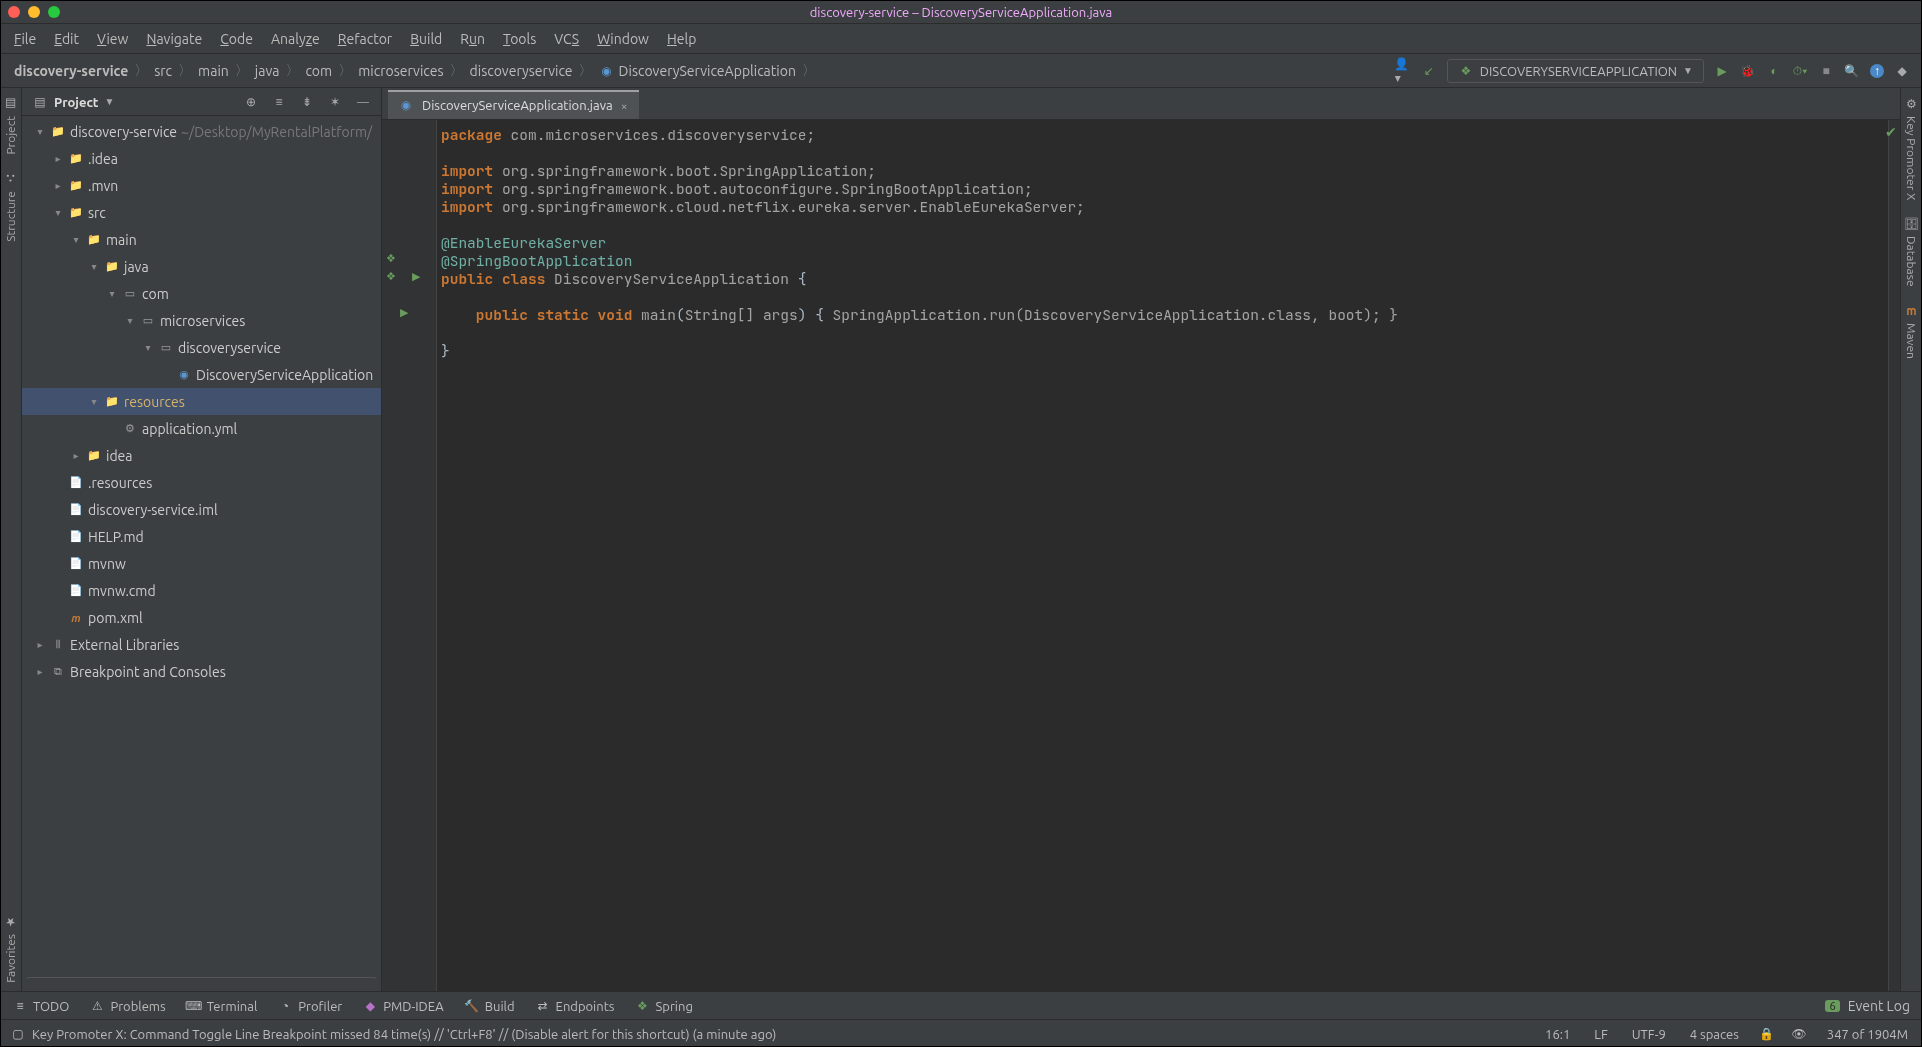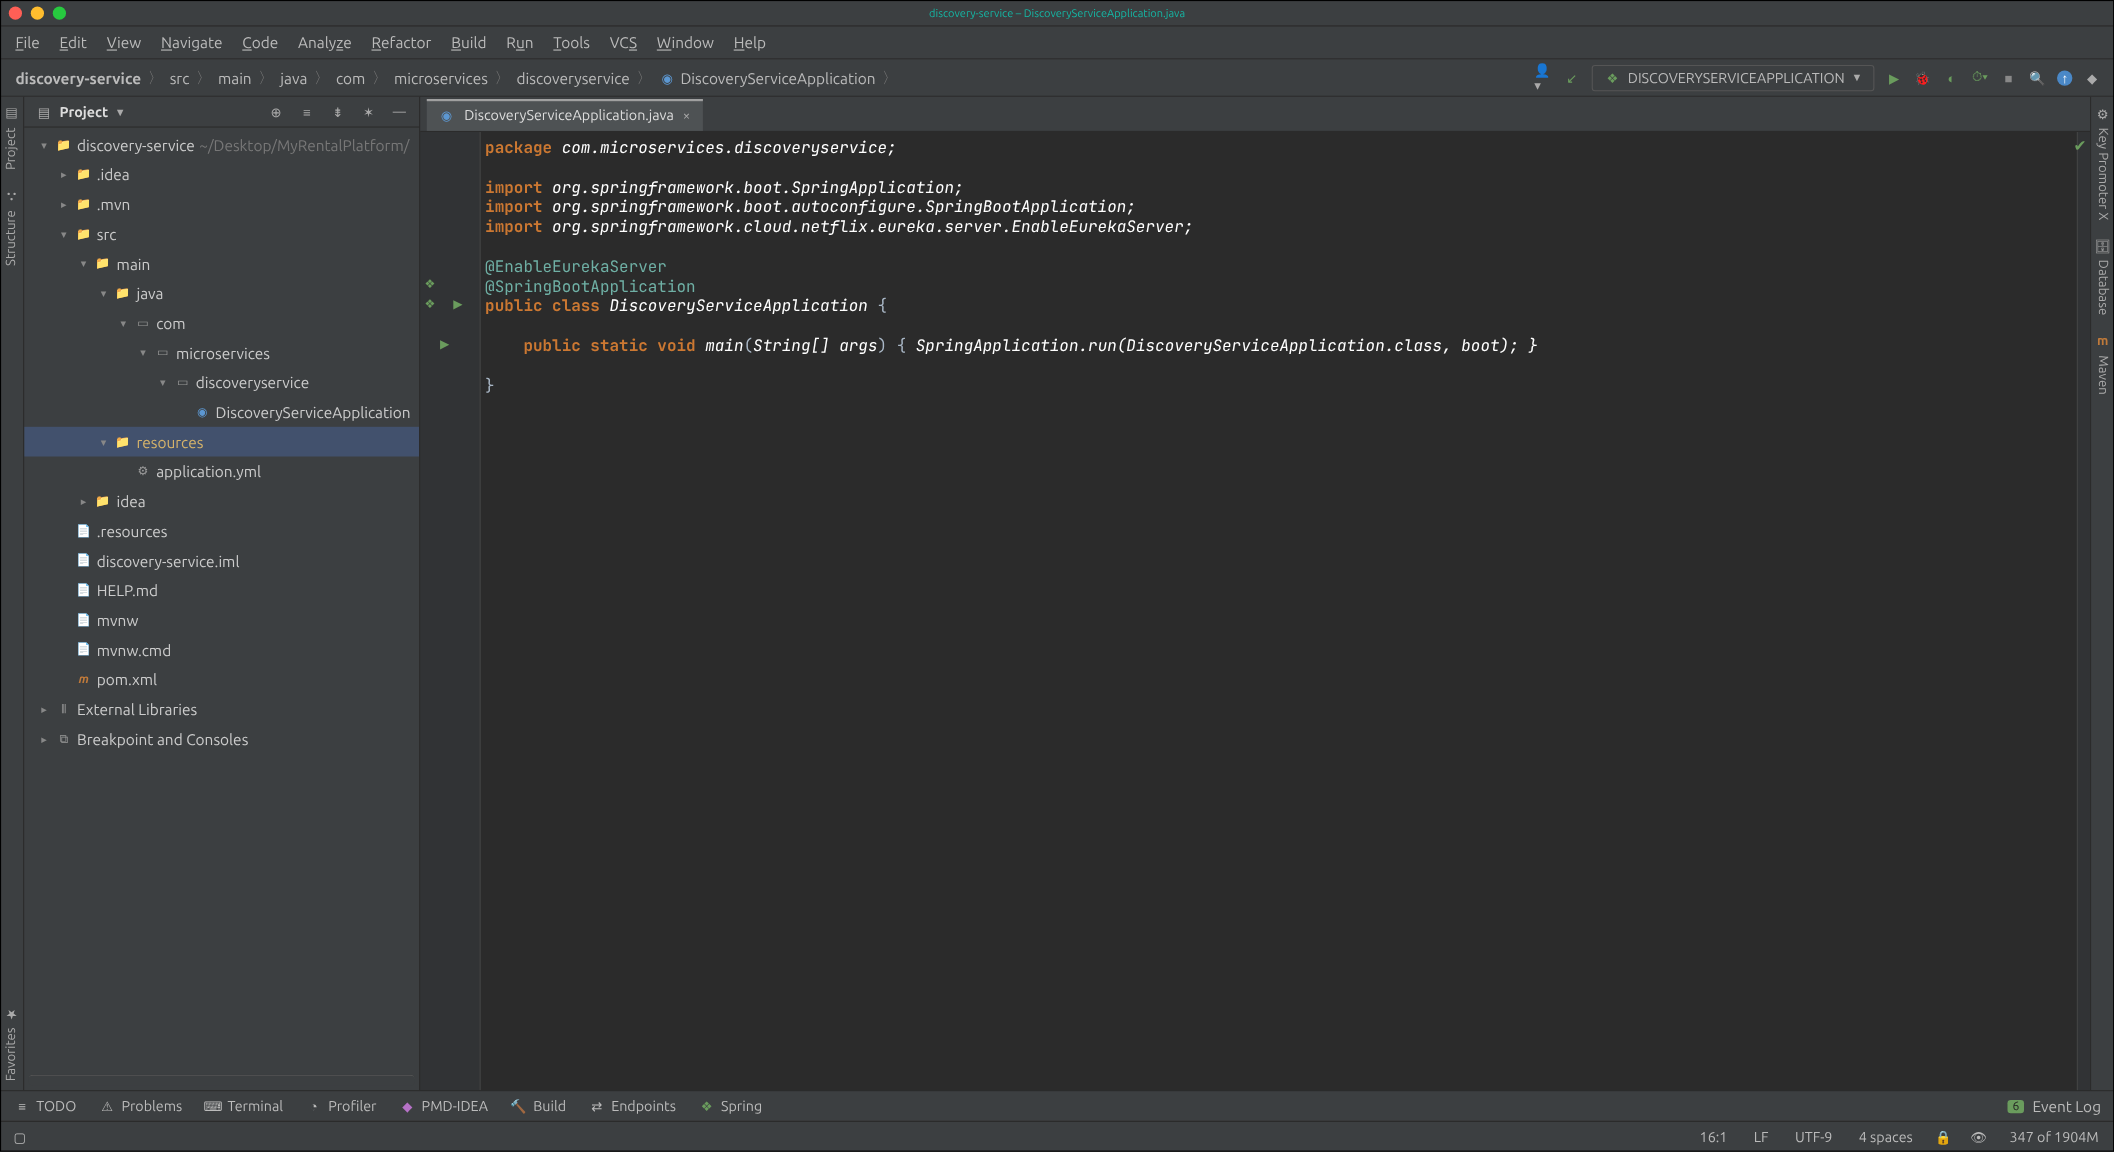--- a/index.html
+++ b/index.html
@@ -4,21 +4,21 @@
 <style>
   * { box-sizing: border-box; margin: 0; padding: 0; }
   body { font-family: "Segoe UI", Ubuntu, sans-serif; background:#2b2b2b; color:#bbb; width:1922px; height:1047px; overflow:hidden; font-size:14px; position:relative; }
   .border { position:absolute; inset:0; border:1px solid #000; pointer-events:none; }
 
   
   .titlebar { height:24px; background:#3c3f41; display:flex; align-items:center; position:relative; border-bottom:1px solid #2b2b2b; }
   .traffic { display:flex; gap:8px; padding-left:8px; }
   .dot { width:12px; height:12px; border-radius:50%; }
   .dot.red{background:#ff5f56;} .dot.yellow{background:#ffbd2e;} .dot.green{background:#27c93f;}
-  .title-text { position:absolute; left:50%; transform:translateX(-50%); color:#14b8a6; font-size:10px; }
+  .title-text { position:absolute; left:50%; transform:translateX(-50%); color:#f0abfc; font-size:13px; }
 
   
   .menubar { height:30px; background:#3c3f41; display:flex; align-items:center; padding:0 6px; gap:2px; border-bottom:1px solid #2b2b2b;}
   .menu-item { padding:4px 8px; color:#bbb; font-size:14px; cursor:default; }
   .menu-item .u { text-decoration:underline; }
 
   
   .navrow { height:34px; background:#3c3f41; display:flex; align-items:center; padding:0 2px 0 14px; border-bottom:1px solid #2b2b2b; }
   .breadcrumbs { display:flex; align-items:center; gap:4px; font-size:14px; color:#bbb;}
   .crumb { display:flex; align-items:center; gap:4px;}
@@ -55,21 +55,21 @@
   .editor-area { flex:1; background:#2b2b2b; display:flex; flex-direction:column; min-width:0;}
   .tabbar { height:32px; background:#3c3f41; display:flex; align-items:flex-end; padding-left:6px; border-bottom:1px solid #2b2b2b;}
   .tab { background:#515658; border-top:2px solid #a0a0a0; padding:5px 12px 6px 10px; display:flex; align-items:center; gap:8px; color:#ddd; font-size:13px; border-top:none; position:relative;}
   .tab.active { background:#4e5254; border-top:2px solid #a0a0a0; }
   .tab .close { color:#aaa; font-size:12px;}
   .editor-body { flex:1; display:flex; min-height:0;}
   .gutter-col { width:55px; background:#313335; border-right:1px solid #444; position:relative;}
   .code-col { flex:1; position:relative; overflow:hidden;}
   .code { font-family:"JetBrains Mono","DejaVu Sans Mono",Consolas,monospace; font-size:14.5px; line-height:18px; padding:6px 0 0 4px; white-space:pre; color:#a9b7c6;}
   .k-orange { color:#cc7832;font-weight:bold;} 
-  .k-teal { color:#ffffff;font-style:italic;}
+  .k-teal { color:#a3a3a3;}
   .k-anno2 { color:#6fb0a5;}
   .right-strip { width:12px; background:#313335; border-left:1px solid #444; position:relative;}
   .right-strip .ok { position:absolute; top:4px; left:-4px; color:#6a9c5d; font-size:14px;}
   .gutter-mark { position:absolute; left:4px; font-size:11px; color:#6a9c5d; }
   .gutter-play { position:absolute; left:30px; color:#6a9c5d; font-size:11px;}
 
   
   .bottombar { height:28px; background:#3c3f41; display:flex; align-items:center; padding:0 12px; gap:20px; border-top:1px solid #2b2b2b;}
   .bottombar .bitem { display:flex; align-items:center; gap:5px; font-size:13px; color:#bbb;}
   .bottombar .right { margin-left:auto; display:flex; align-items:center; gap:8px;}
@@ -392,20 +392,21 @@
     </div>
   <div class="right">
     <span class="badge">6</span>
     <span>Event Log</span>
   </div>
 </div>
 
 <div class="statusbar">
   <div class="status-left">
     <span class="ico">▢</span>
+    <span>Key Promoter X: Command Toggle Line Breakpoint missed 84 time(s) // 'Ctrl+F8' // (Disable alert for this shortcut) (a minute ago)</span>
   </div>
   <div class="status-right">
     <span class="status-seg">16:1</span>
     <span class="status-seg">LF</span>
     <span class="status-seg">UTF-9</span>
     <span class="status-seg">4 spaces</span>
     <span class="ico">🔒</span>
     <span class="ico">👁</span>
     <span class="status-seg">347 of 1904M</span>
   </div>

